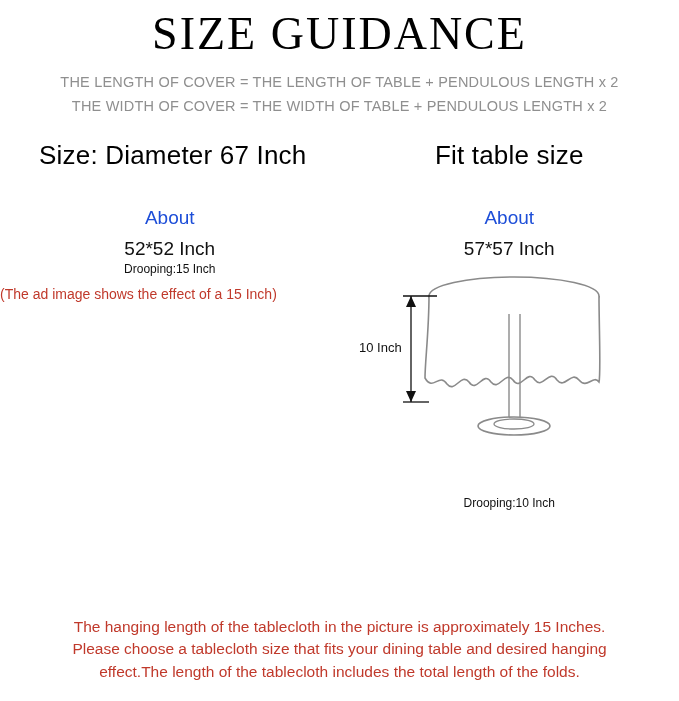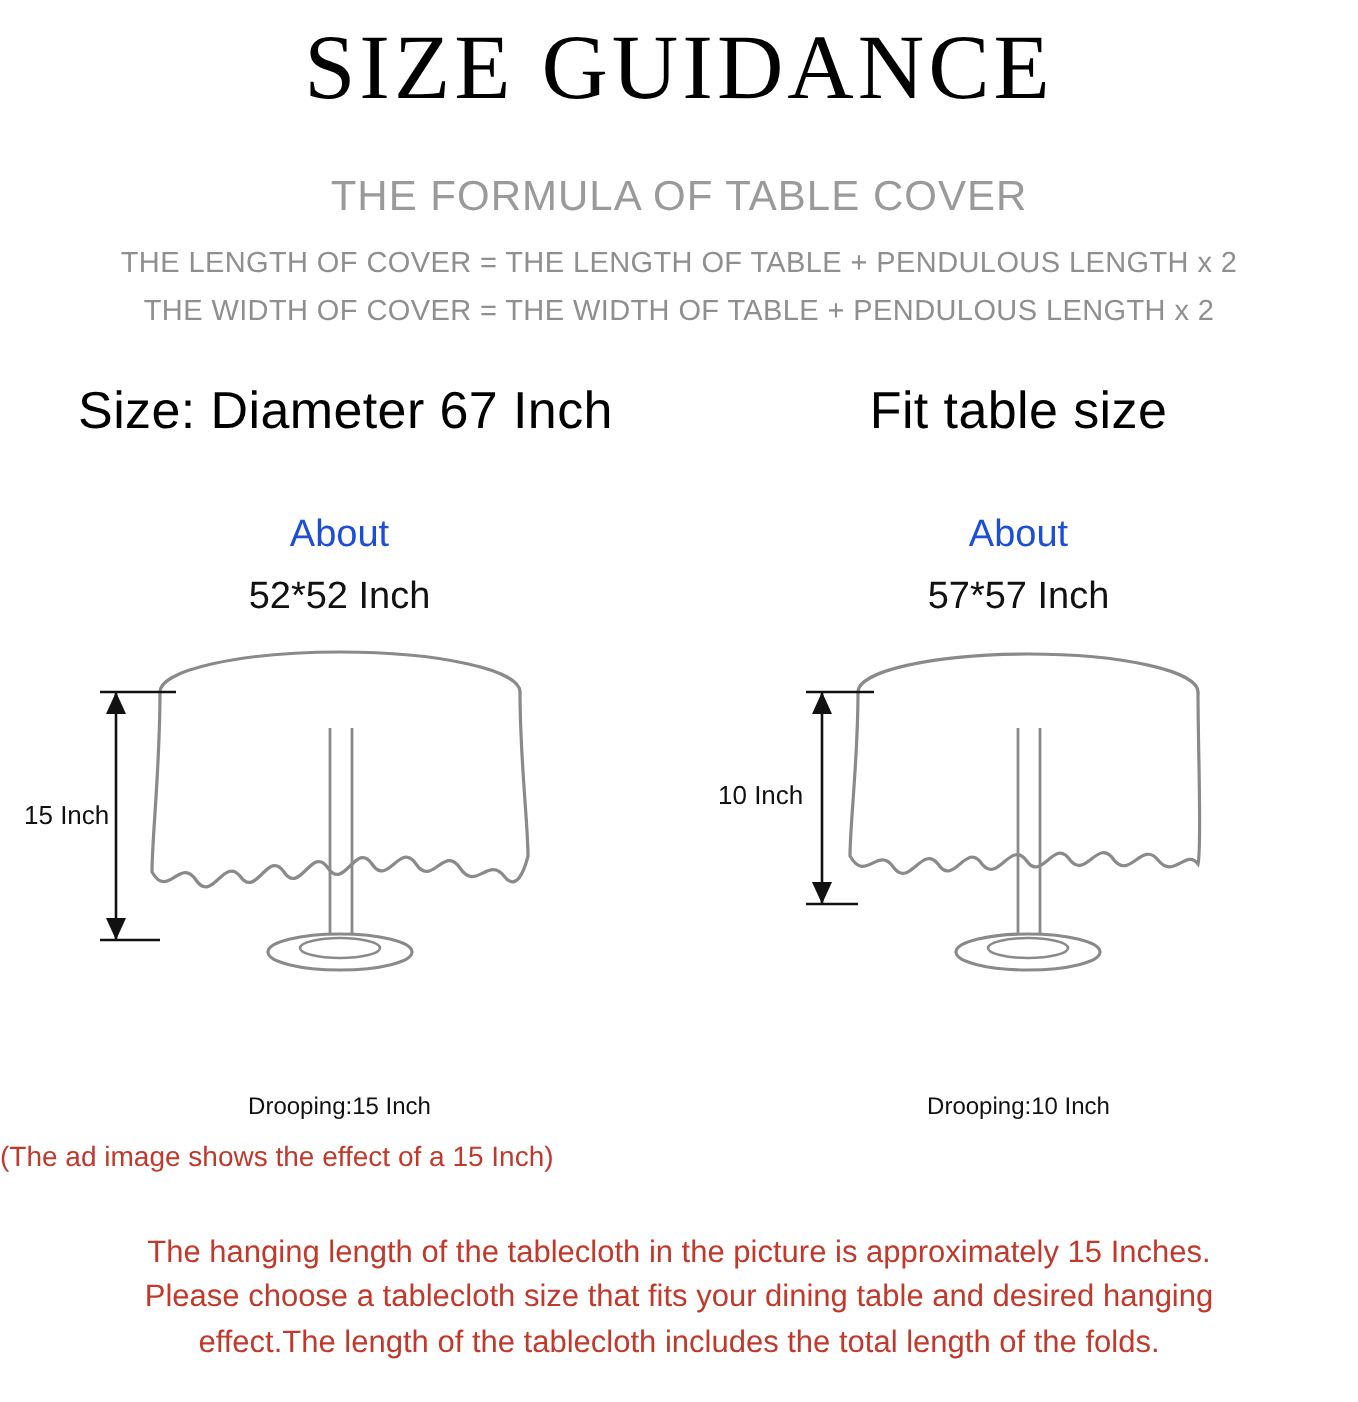--- a/index.html
+++ b/index.html
@@ -127,64 +127,31 @@
     fill: #111111;
   }
 </style>
 </head>
 <body>
 
 <div id="page">
 
   <div class="title">SIZE GUIDANCE</div>
 
-  <div class="subtitle">THE FORMULA OF TABLE COVER</div>
 
   <div class="formula-line">THE LENGTH OF COVER = THE LENGTH OF TABLE + PENDULOUS LENGTH x 2</div>
   <div class="formula-line second">THE WIDTH OF COVER = THE WIDTH OF TABLE + PENDULOUS LENGTH  x 2</div>
 
   <div class="columns">
 
     <div class="col">
       <div class="col-head left">Size: Diameter 67 Inch</div>
       <div class="about">About</div>
       <div class="dims">52*52 Inch</div>
 
-      <div class="figure">
-        <svg class="svg-wrap" width="320" height="200" viewBox="0 0 320 200">
-
-          <ellipse cx="160" cy="22" rx="90" ry="20" fill="#ffffff" stroke="#8a8a8a" stroke-width="1.6"></ellipse>
-
-          <path d="M70,22
-                   C70,60 66,95 66,112
-                   C74,126 80,104 88,116
-                   C96,128 102,104 110,114
-                   C118,126 124,100 132,112
-                   C140,124 146,98 154,110
-                   C162,122 168,96 176,108
-                   C184,120 190,96 198,108
-                   C206,120 212,98 220,110
-                   C228,122 234,104 242,114
-                   C248,122 252,112 254,104
-                   C254,88 250,56 250,22" fill="#ffffff" stroke="#8a8a8a" stroke-width="1.6"></path>
-
-          <line x1="155" y1="40" x2="155" y2="150" stroke="#8a8a8a" stroke-width="1.4"></line>
-          <line x1="166" y1="40" x2="166" y2="150" stroke="#8a8a8a" stroke-width="1.4"></line>
-
-          <ellipse cx="160" cy="152" rx="36" ry="9" fill="#ffffff" stroke="#8a8a8a" stroke-width="1.6"></ellipse>
-          <ellipse cx="160" cy="150" rx="20" ry="5" fill="#ffffff" stroke="#8a8a8a" stroke-width="1.3"></ellipse>
-
-          <line x1="48" y1="22" x2="48" y2="146" stroke="#111111" stroke-width="1.3"></line>
-          <path d="M48,22 L43,33 L53,33 Z" fill="#111111"></path>
-          <path d="M48,146 L43,135 L53,135 Z" fill="#111111"></path>
-          <line x1="40" y1="22" x2="78" y2="22" stroke="#111111" stroke-width="1.3"></line>
-          <line x1="40" y1="146" x2="70" y2="146" stroke="#111111" stroke-width="1.3"></line>
-          <text class="axis-label" x="2" y="88">15 Inch</text>
-        </svg>
-      </div>
 
       <div class="drooping">Drooping:15 Inch</div>
       <div class="note-left">(The ad image shows the effect of a 15 Inch)</div>
     </div>
 
     <div class="col">
       <div class="col-head">Fit table size</div>
       <div class="about">About</div>
       <div class="dims">57*57 Inch</div>
 

